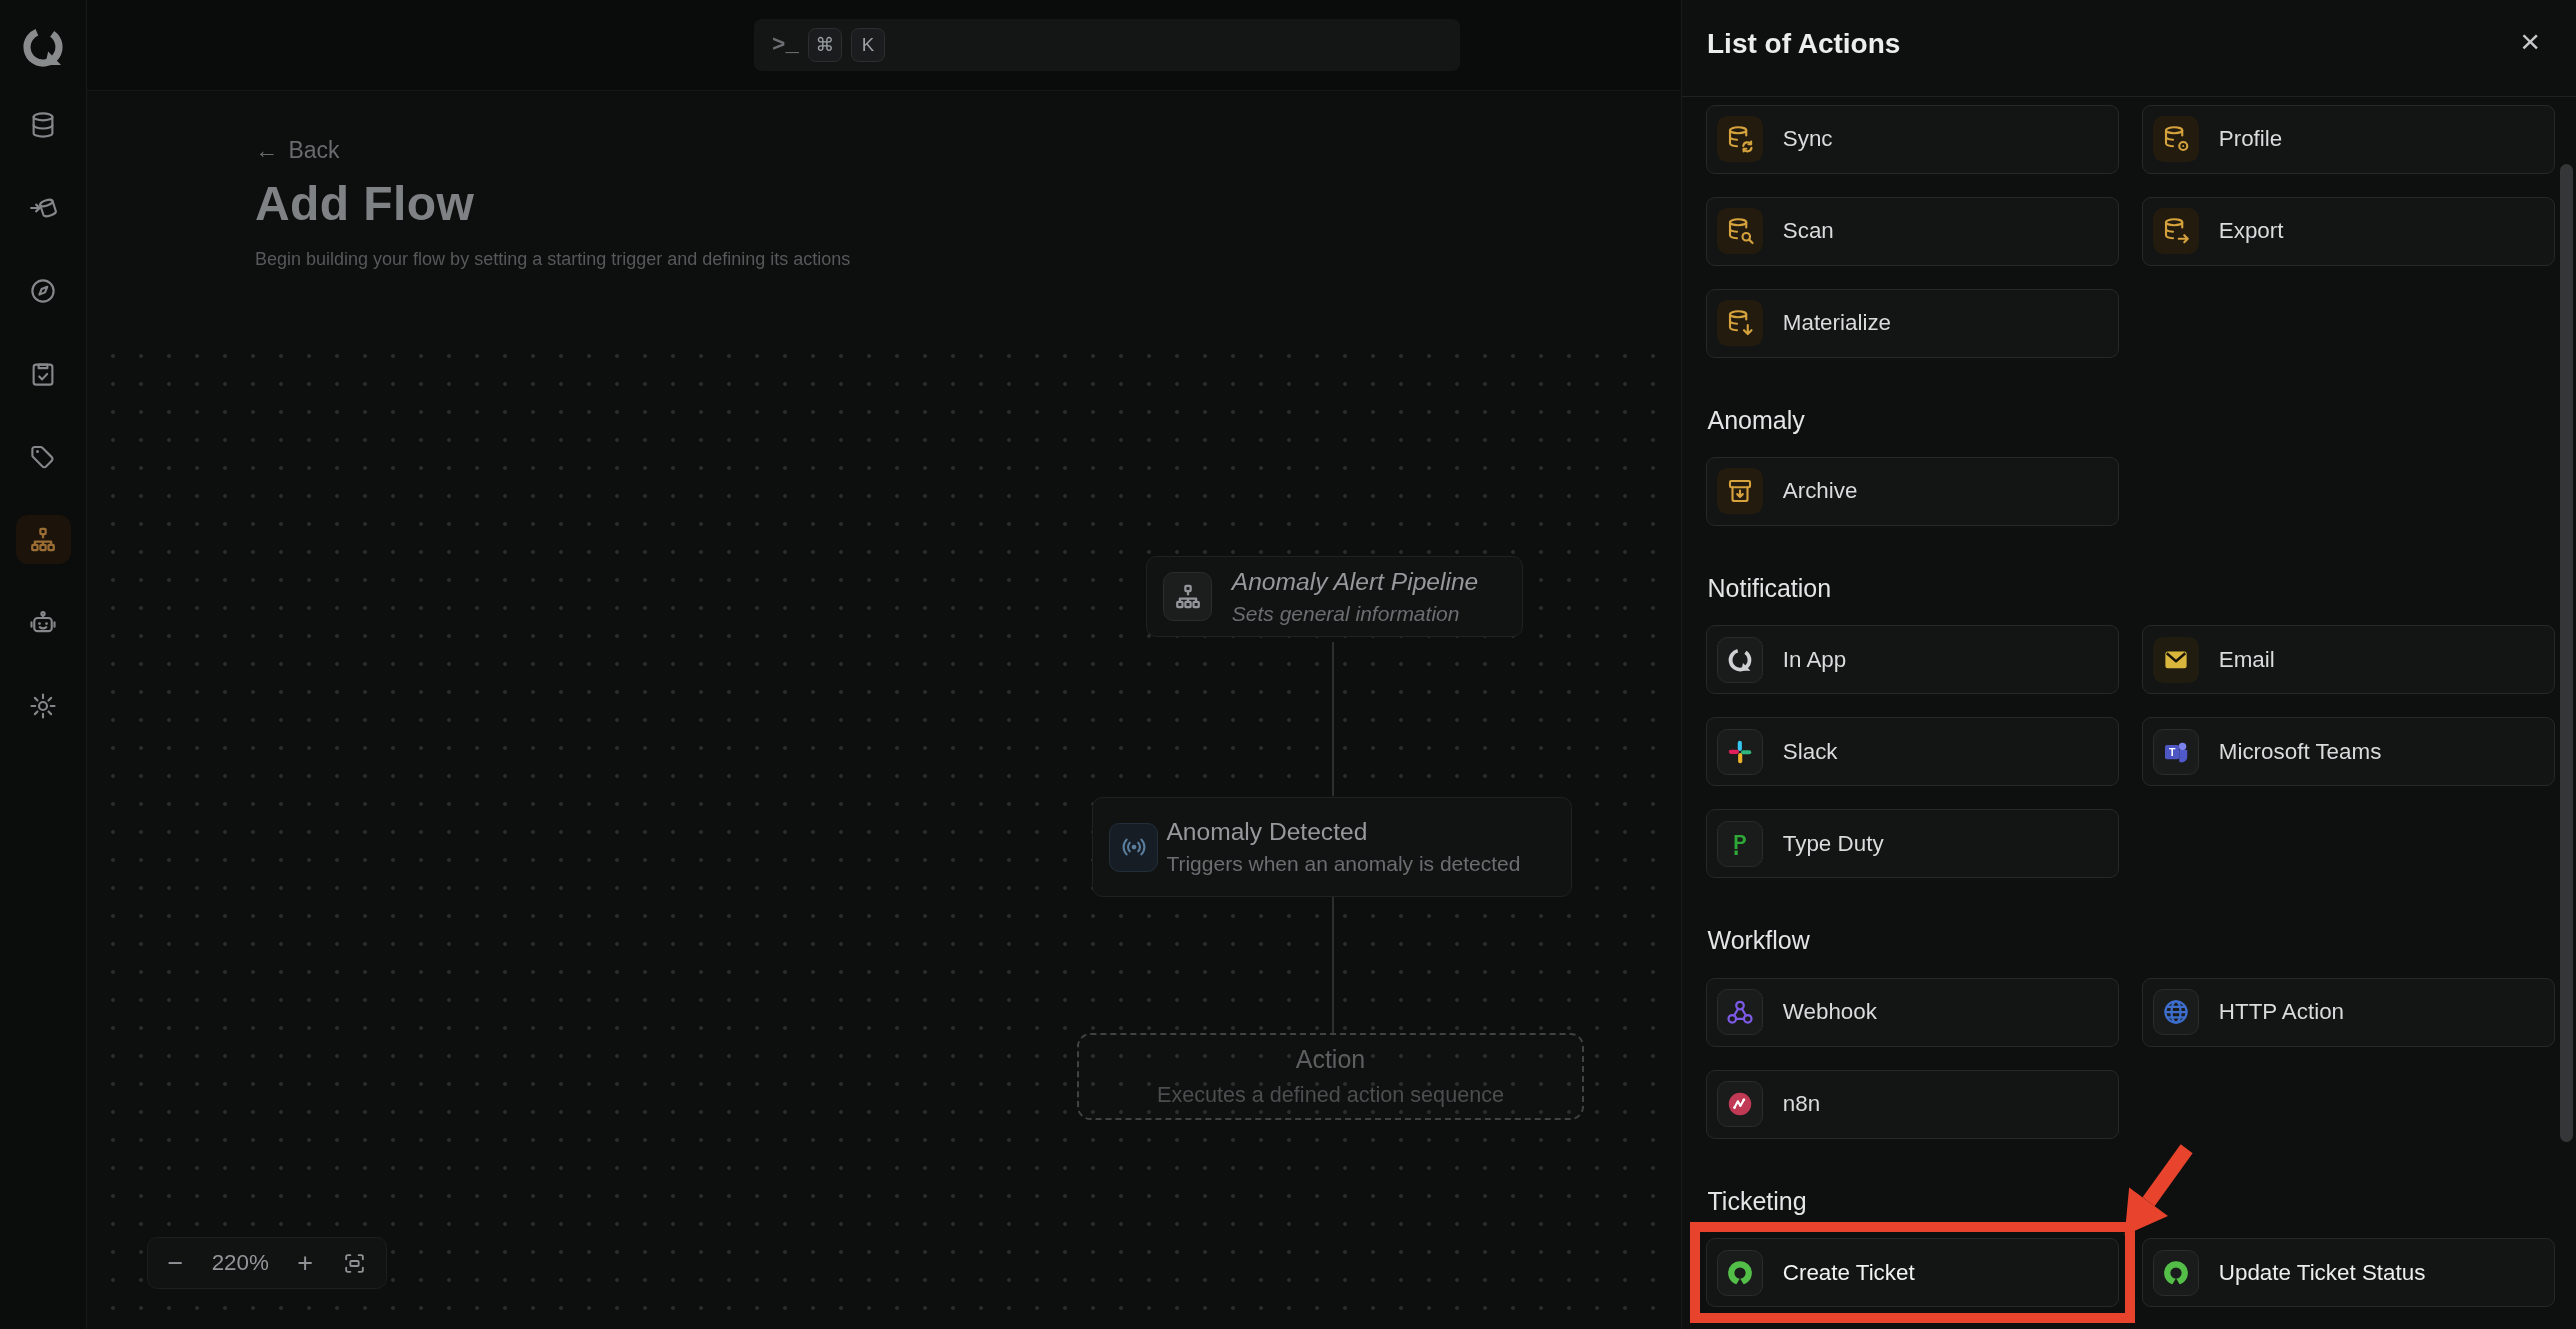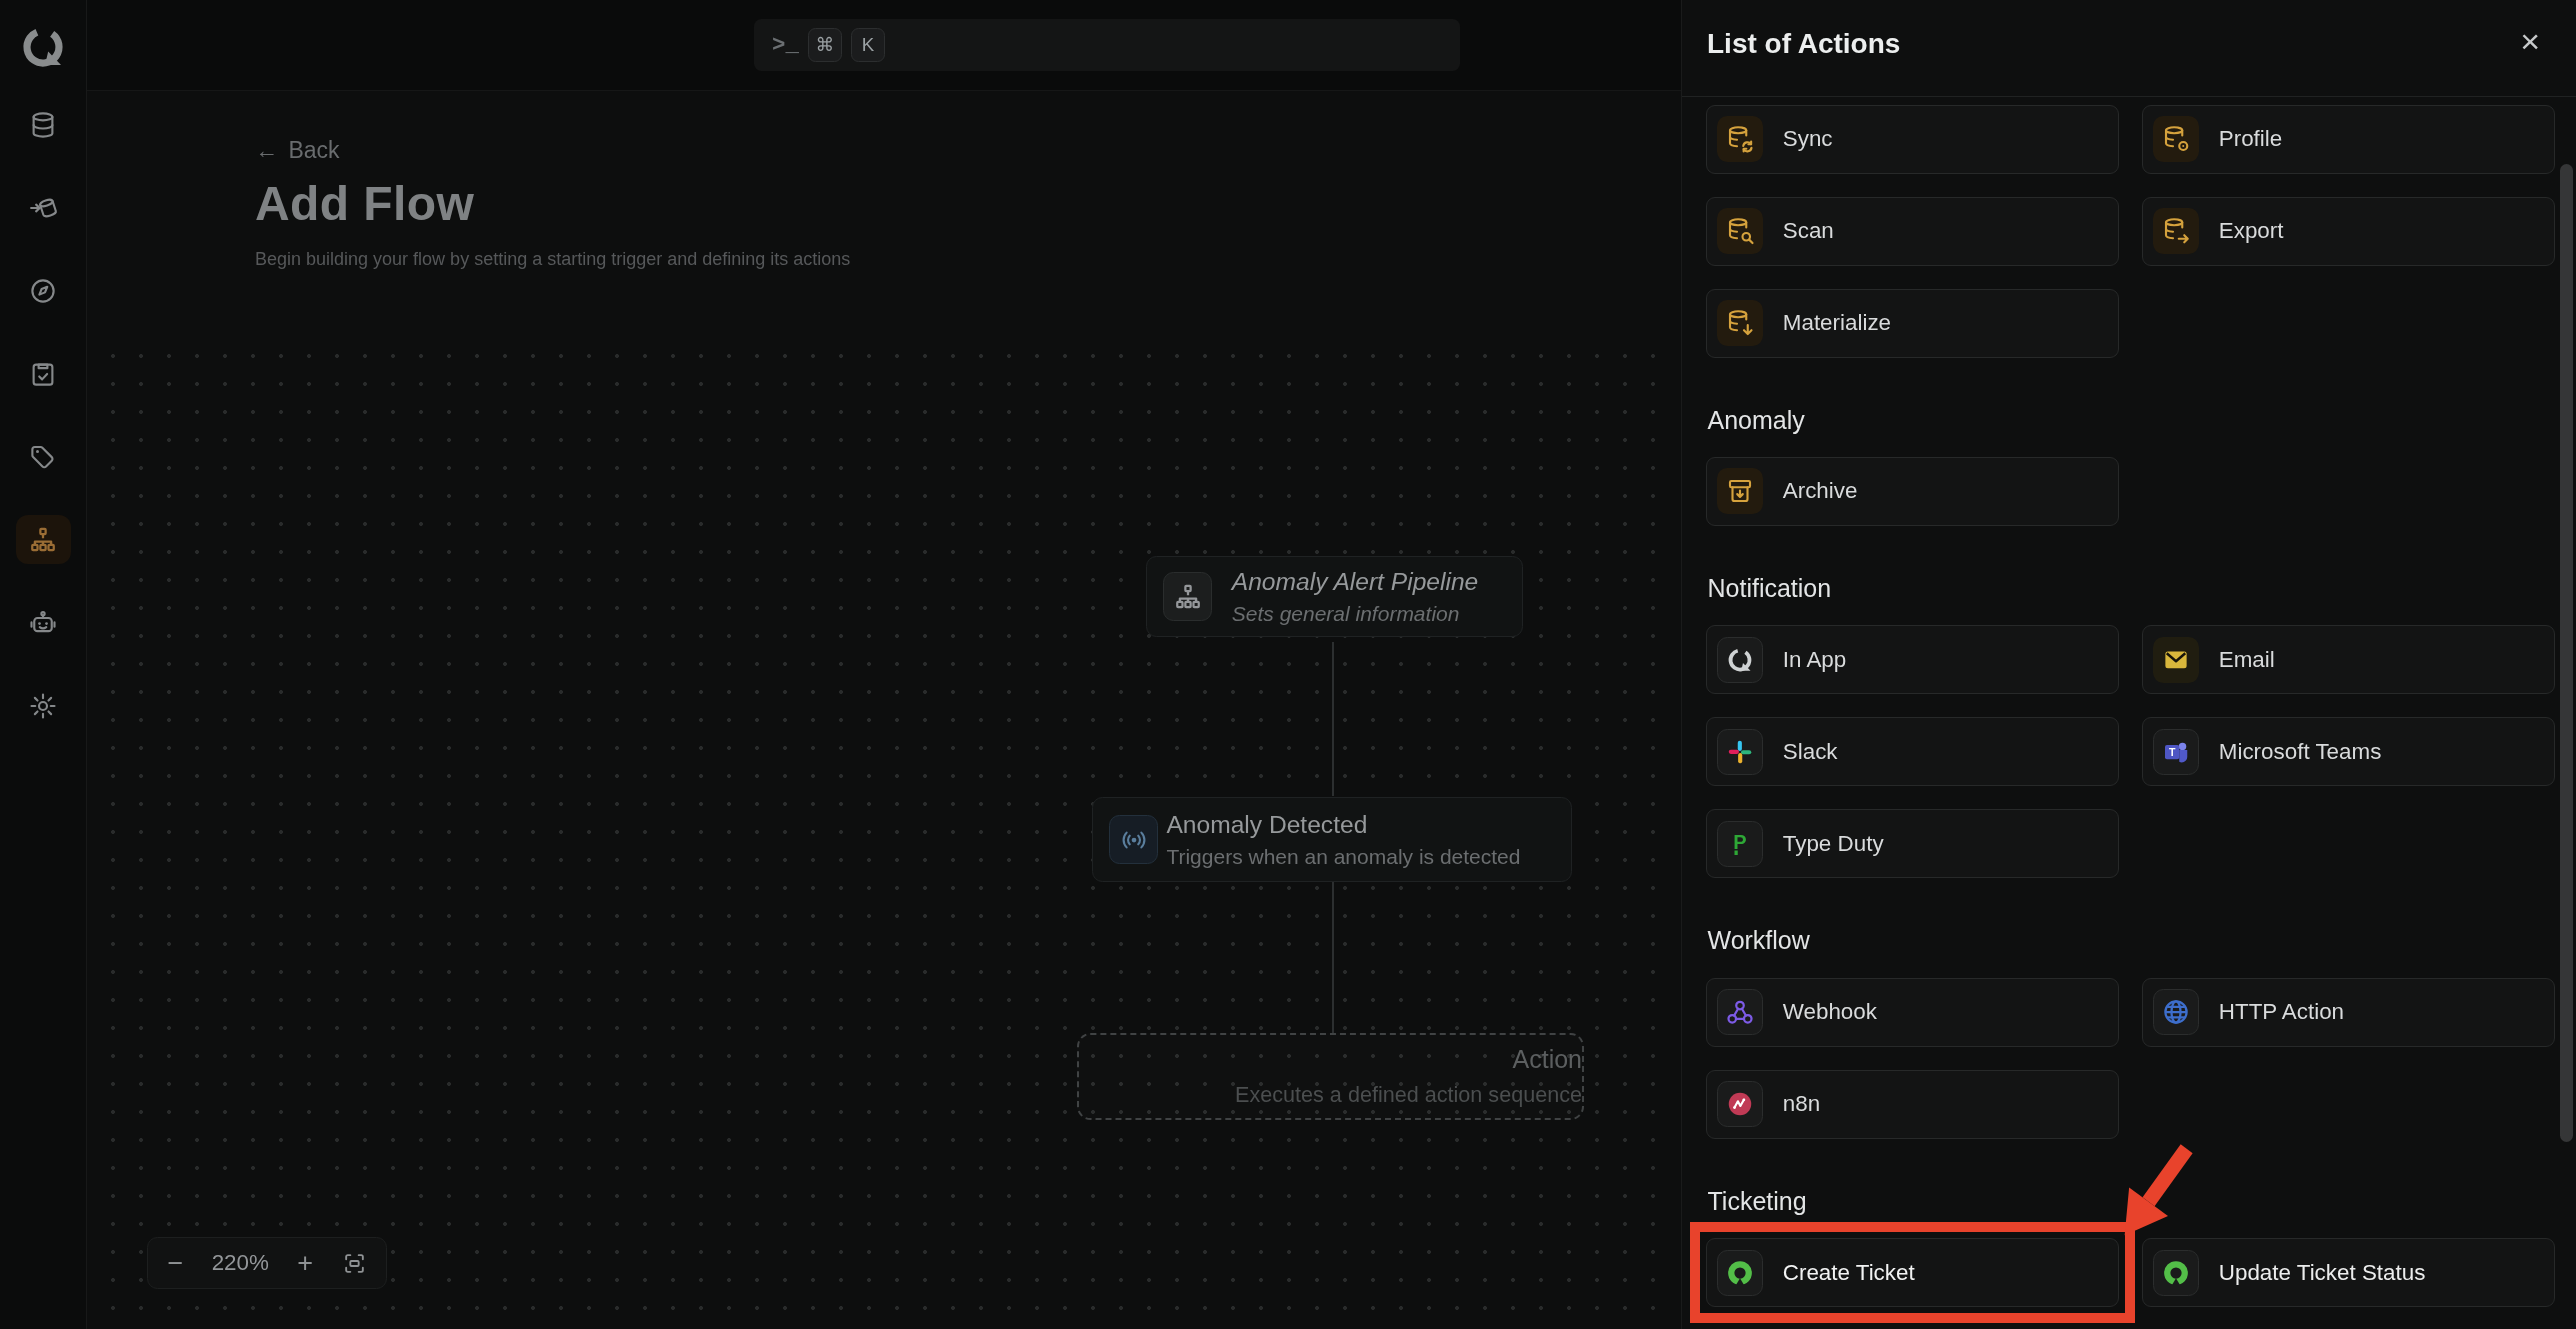--- a/index.html
+++ b/index.html
@@ -43,21 +43,21 @@
   .flow-sub { margin-top:18px; font-size:18px; color:#56585a; }
 
   .node { position:absolute; background:#111313; border:1.5px solid #1f2223; border-radius:10.4px;
           display:flex; align-items:center; gap:19.4px; padding-left:16.4px; cursor:pointer; }
   .node-ic { width:49px; height:49px; border-radius:10.4px; background:#1c1e1e; border:1.5px solid #2a2d2d;
              display:flex; align-items:center; justify-content:center; flex:0 0 auto; }
   .node-ic svg { width:30px; height:30px; }
   .node-title { font-size:24.6px; color:#96999b; }
   .node-sub { font-size:21px; color:#6b6e70; margin-top:6px; }
   .node.ghost { border:2.2px dashed #404344; border-radius:13.4px; background:rgba(255,255,255,.012);
-                flex-direction:column; justify-content:center; padding:0; gap:0;align-items:flex-end; }
+                flex-direction:column; justify-content:center; padding:0; gap:0; }
   .node.ghost .node-title { color:#5c5f60; font-size:25px; }
   .node.ghost .node-sub { color:#4b4e4f; font-size:21.6px; margin-top:7.5px; }
   .connector { position:absolute; width:2.2px; background:#2c2f30; }
 
   .zoombar { position:absolute; left:60px; top:1146px; width:240px; height:52px; background:#111212;
              border:1.5px solid #1d1f1f; border-radius:10.4px; display:flex; align-items:center;
              justify-content:space-between; padding:0 19.4px; }
   .zbtn { color:#8f9294; font-size:27px; cursor:pointer; line-height:1; }
   .zlevel { color:#939699; font-size:22.4px; }
   .zbtn svg { width:25px; height:25px; display:block; }
@@ -199,21 +199,21 @@
           <rect x="16.4" y="15.8" width="4.2" height="4.2" rx=".7"></rect>
           <path d="M12 7.2v3.3M5.5 15.8v-2.6h13v2.6M12 13.2v2.6"></path>
         </svg>
       </div>
       <div>
         <div class="node-title">Anomaly Alert Pipeline</div>
         <div class="node-sub">Sets general information</div>
       </div>
     </div>
 
-    <div class="node" style="left:1005px; top:706px; width:480px; height:85px;gap:8px;">
+    <div class="node" style="left:1005px; top:706px; width:480px; height:100px;gap:8px;">
       <div class="node-ic" style="background:#161d25; border-color:#23303c;">
         <svg viewBox="0 0 24 24" fill="none" stroke="#5a7e9d" stroke-width="1.7" stroke-linecap="round">
           <circle cx="12" cy="12" r="1.9" fill="#5a7e9d" stroke="none"></circle>
           <path d="M8.6 8.6a4.9 4.9 0 0 0 0 6.8M6.1 6.1a8.4 8.4 0 0 0 0 11.8M15.4 8.6a4.9 4.9 0 0 1 0 6.8M17.9 6.1a8.4 8.4 0 0 1 0 11.8"></path>
         </svg>
       </div>
       <div>
         <div class="node-title">Anomaly Detected</div>
         <div class="node-sub">Triggers when an anomaly is detected</div>
       </div>

